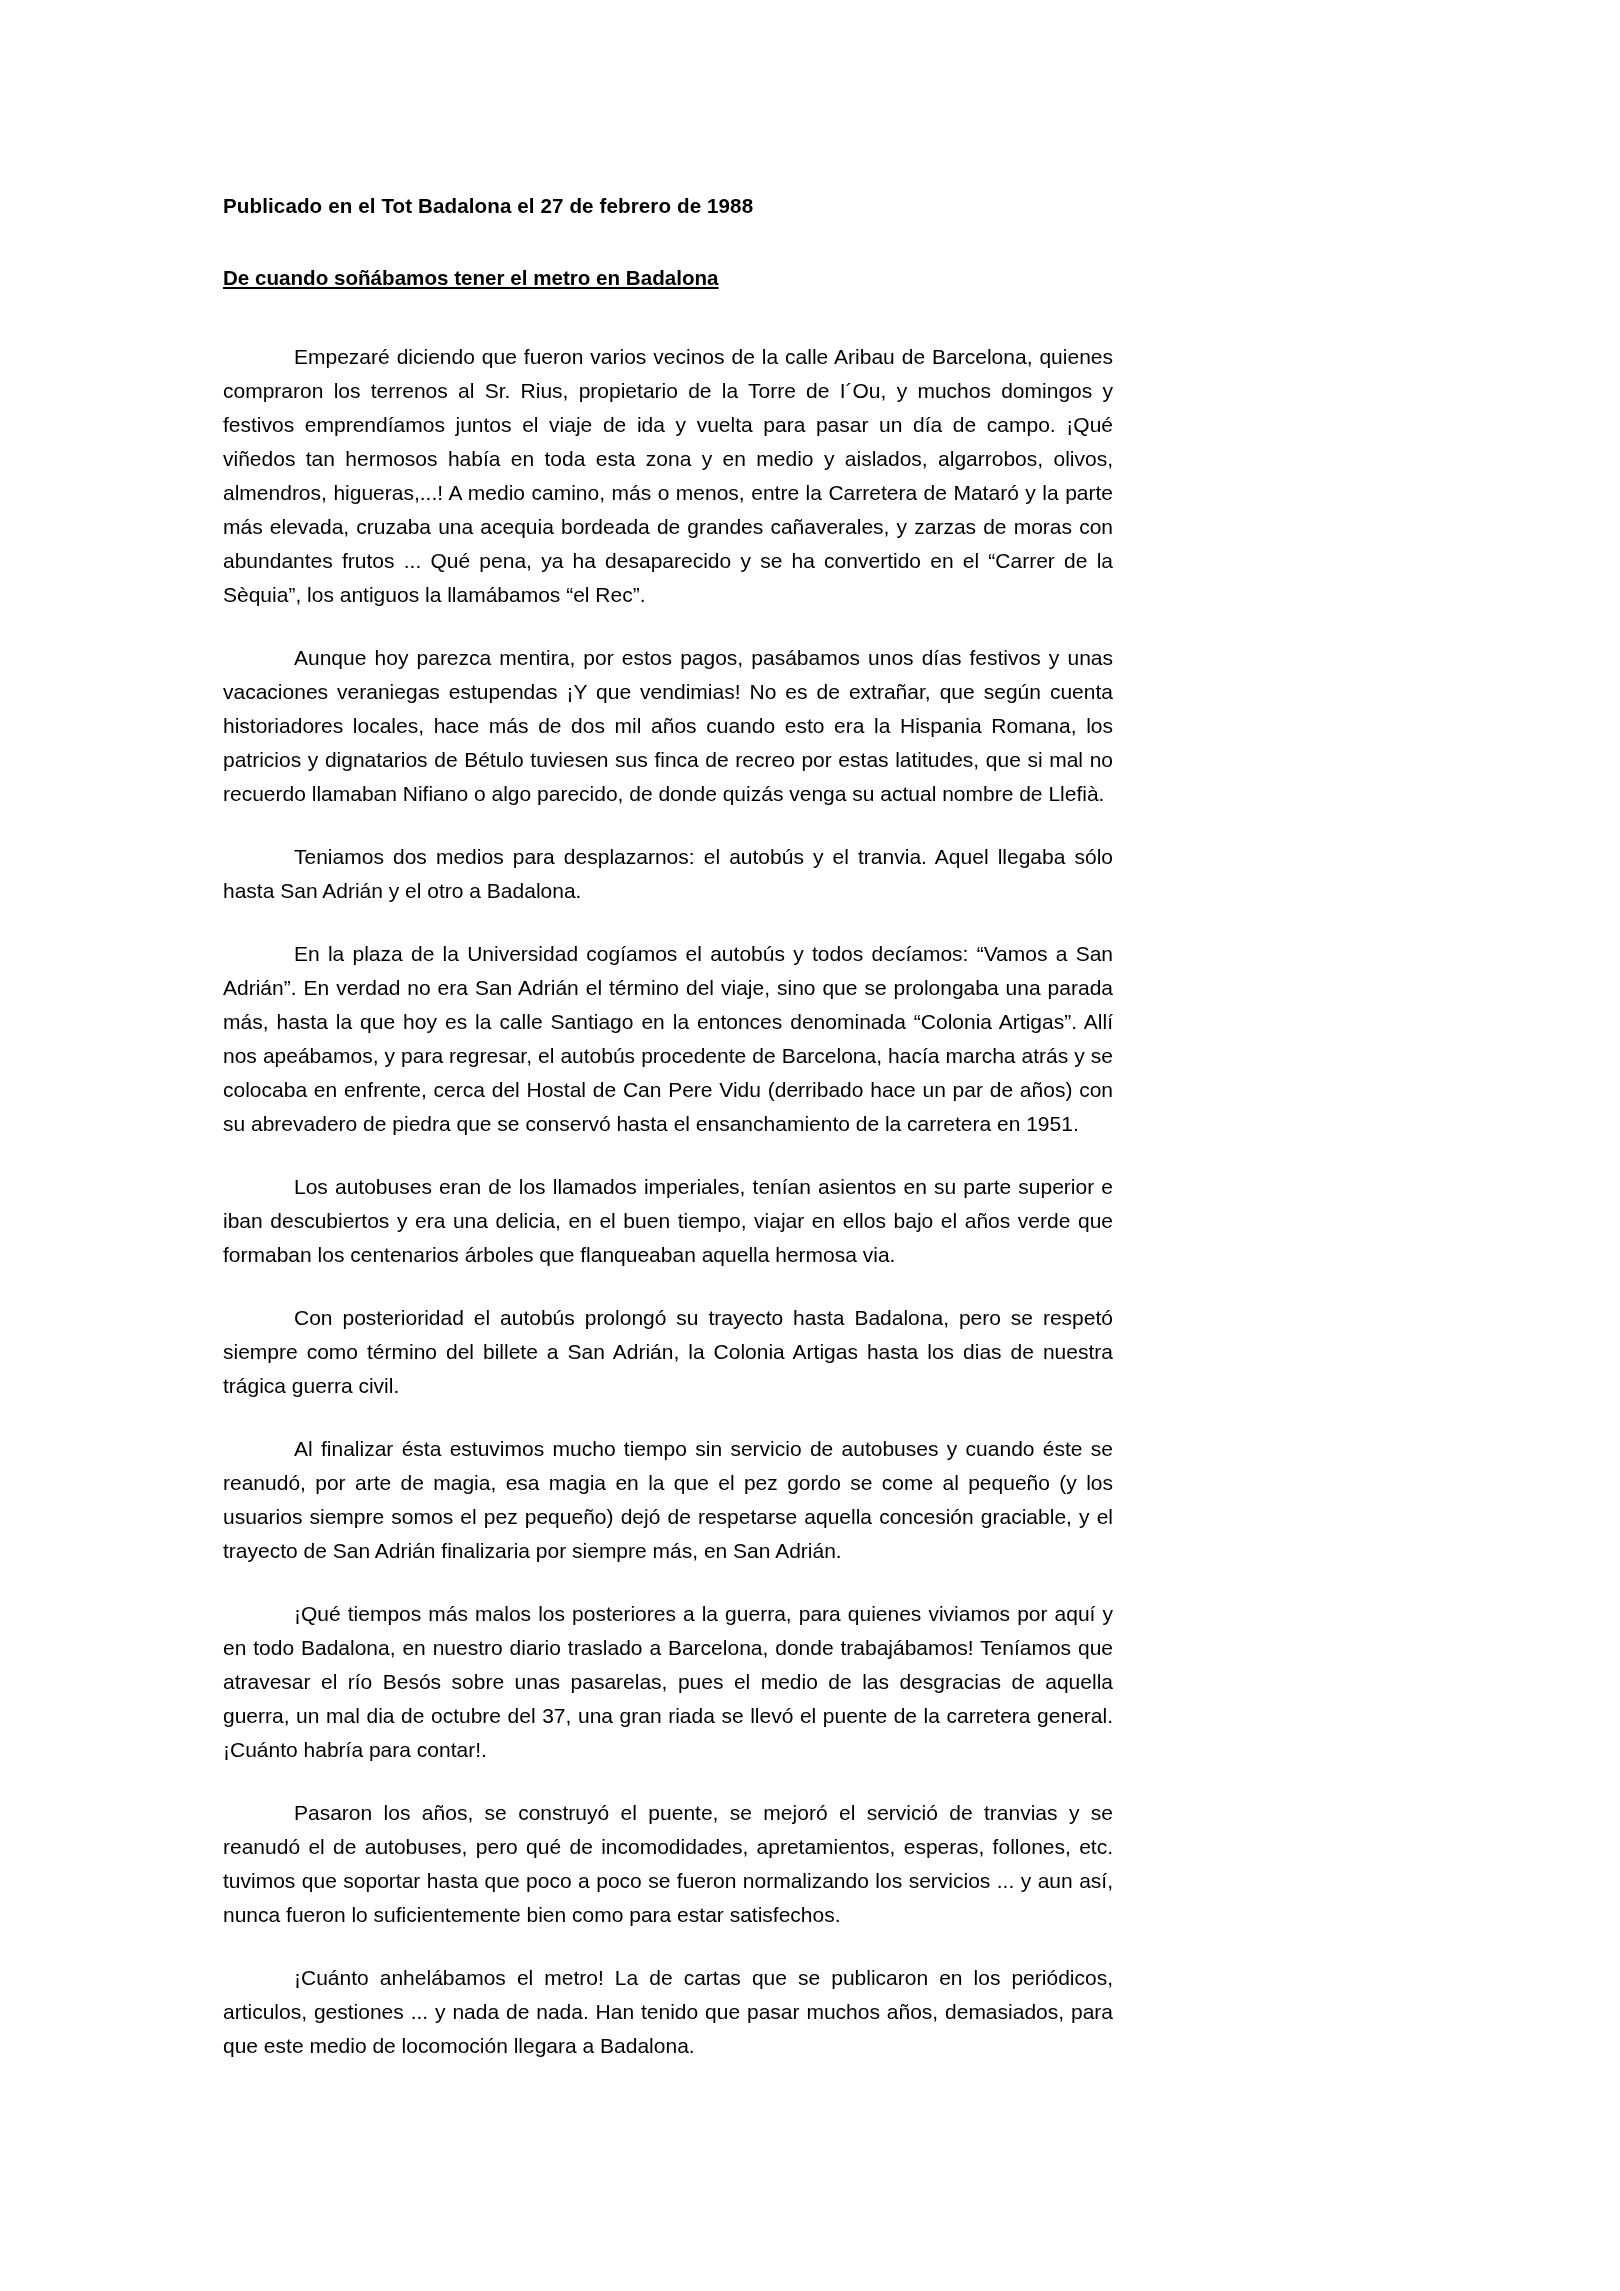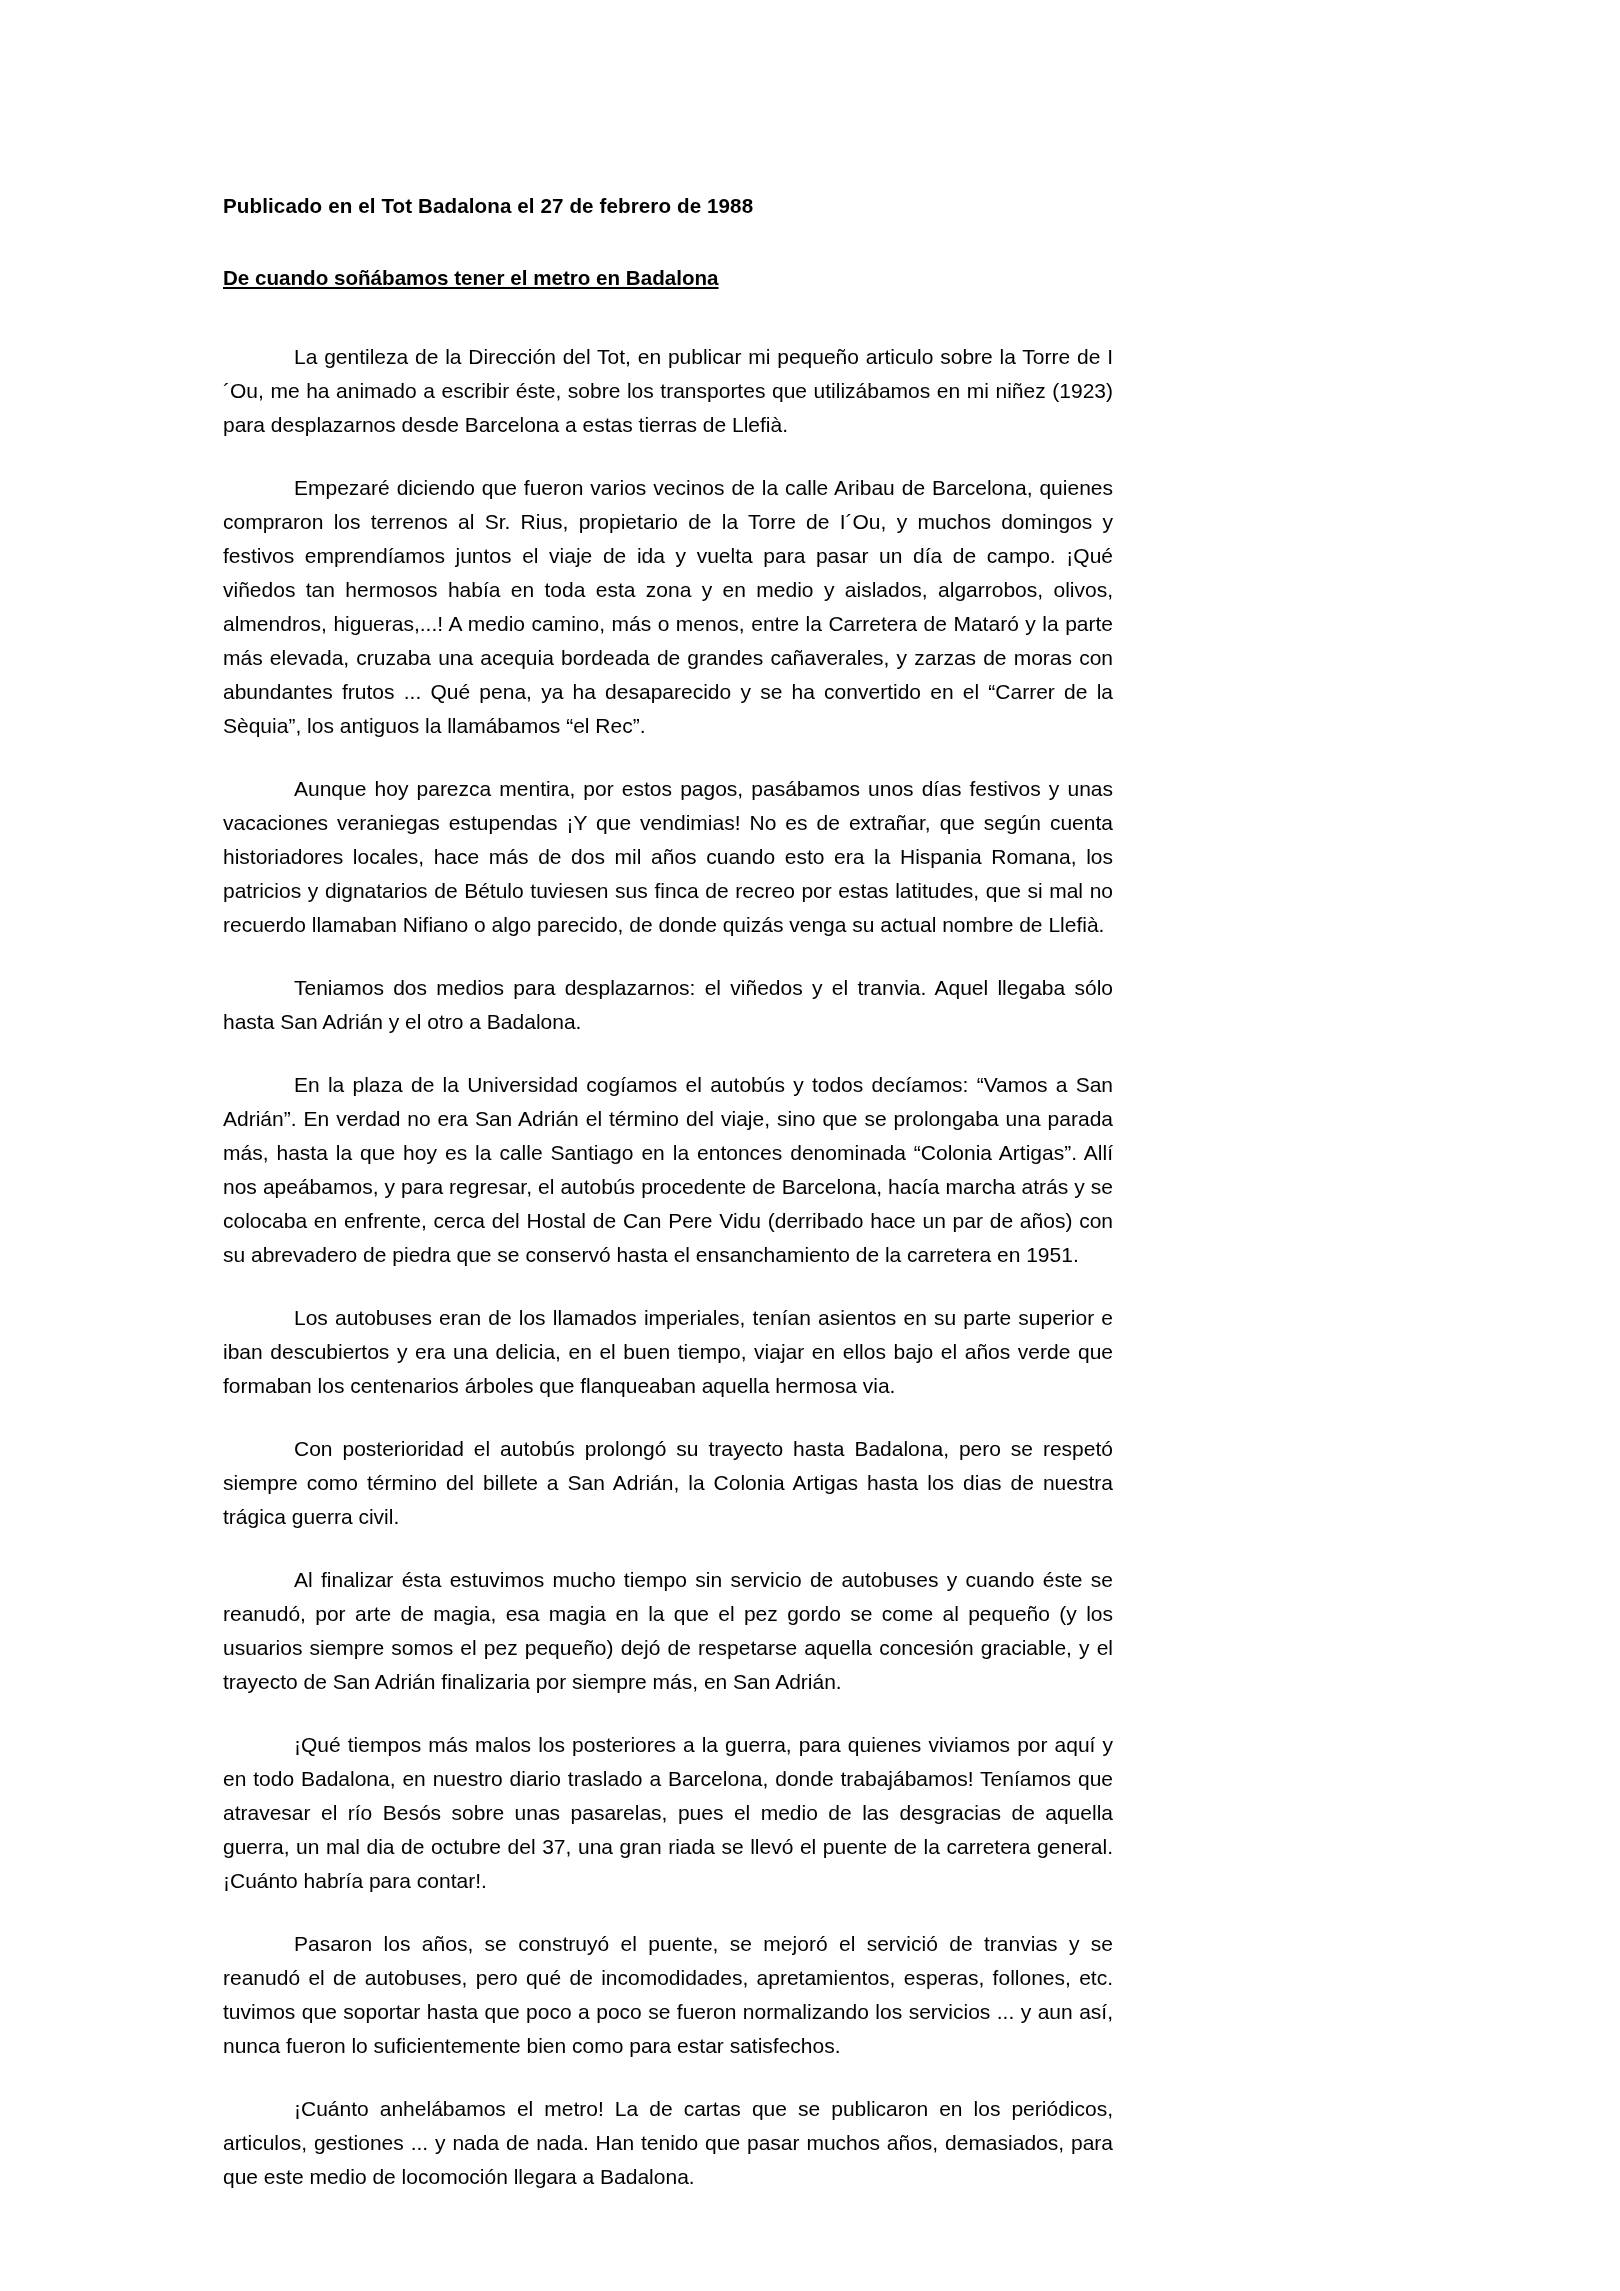--- a/index.html
+++ b/index.html
@@ -51,24 +51,23 @@
 </head>
 <body>
 
 <div class="page">
 
   <div class="doc-header">Publicado en el Tot Badalona el 27 de febrero de 1988</div>
 
   <div class="doc-title">De cuando soñábamos tener el metro en Badalona</div>
 
   <div class="doc-body">
-    <p class="para">La gentileza de la Dirección del Tot, en publicar mi pequeño articulo sobre la Torre de I´Ou, me ha animado a escribir éste, sobre los transportes que utilizábamos en mi niñez (1923) para desplazarnos desde Barcelona a estas tierras de Llefià.</p>
     <p class="para">Empezaré diciendo que fueron varios vecinos de la calle Aribau de Barcelona, quienes compraron los terrenos al Sr. Rius, propietario de la Torre de I´Ou, y muchos domingos y festivos emprendíamos juntos el viaje de ida y vuelta para pasar un día de campo. ¡Qué viñedos tan hermosos había en toda esta zona y en medio y aislados, algarrobos, olivos, almendros, higueras,...! A medio camino, más o menos, entre la Carretera de Mataró y la parte más elevada, cruzaba una acequia bordeada de grandes cañaverales, y zarzas de moras con abundantes frutos ... Qué pena, ya ha desaparecido y se ha convertido en el “Carrer de la Sèquia”, los antiguos la llamábamos “el Rec”.</p>
     <p class="para">Aunque hoy parezca mentira, por estos pagos, pasábamos unos días festivos y unas vacaciones veraniegas estupendas ¡Y que vendimias! No es de extrañar, que según cuenta historiadores locales, hace más de dos mil años cuando esto era la Hispania Romana, los patricios y dignatarios de Bétulo tuviesen sus finca de recreo por estas latitudes, que si mal no recuerdo llamaban Nifiano o algo parecido, de donde quizás venga su actual nombre de Llefià.</p>
-    <p class="para">Teniamos dos medios para desplazarnos: el viñedos y el tranvia. Aquel llegaba sólo hasta San Adrián y el otro a Badalona.</p>
+    <p class="para">Teniamos dos medios para desplazarnos: el autobús y el tranvia. Aquel llegaba sólo hasta San Adrián y el otro a Badalona.</p>
     <p class="para">En la plaza de la Universidad cogíamos el autobús y todos decíamos: “Vamos a San Adrián”. En verdad no era San Adrián el término del viaje, sino que se prolongaba una parada más, hasta la que hoy es la calle Santiago en la entonces denominada “Colonia Artigas”. Allí nos apeábamos, y para regresar, el autobús procedente de Barcelona, hacía marcha atrás y se colocaba en enfrente, cerca del Hostal de Can Pere Vidu (derribado hace un par de años) con su abrevadero de piedra que se conservó hasta el ensanchamiento de la carretera en 1951.</p>
     <p class="para">Los autobuses eran de los llamados imperiales, tenían asientos en su parte superior e iban descubiertos y era una delicia, en el buen tiempo, viajar en ellos bajo el años verde que formaban los centenarios árboles que flanqueaban aquella hermosa via.</p>
     <p class="para">Con posterioridad el autobús prolongó su trayecto hasta Badalona, pero se respetó siempre como término del billete a San Adrián, la Colonia Artigas hasta los dias de nuestra trágica guerra civil.</p>
     <p class="para">Al finalizar ésta estuvimos mucho tiempo sin servicio de autobuses y cuando éste se reanudó, por arte de magia, esa magia en la que el pez gordo se come al pequeño (y los usuarios siempre somos el pez pequeño) dejó de respetarse aquella concesión graciable, y el trayecto de San Adrián finalizaria por siempre más, en San Adrián.</p>
     <p class="para">¡Qué tiempos más malos los posteriores a la guerra, para quienes viviamos por aquí y en todo Badalona, en nuestro diario traslado a Barcelona, donde trabajábamos! Teníamos que atravesar el río Besós sobre unas pasarelas, pues el medio de las desgracias de aquella guerra, un mal dia de octubre del 37, una gran riada se llevó el puente de la carretera general. ¡Cuánto habría para contar!.</p>
     <p class="para">Pasaron los años, se construyó el puente, se mejoró el servició de tranvias y se reanudó el de autobuses, pero qué de incomodidades, apretamientos, esperas, follones, etc. tuvimos que soportar hasta que poco a poco se fueron normalizando los servicios ... y aun así, nunca fueron lo suficientemente bien como para estar satisfechos.</p>
     <p class="para">¡Cuánto anhelábamos el metro! La de cartas que se publicaron en los periódicos, articulos, gestiones ... y nada de nada. Han tenido que pasar muchos años, demasiados, para que este medio de locomoción llegara a Badalona.</p>
   </div>
 
 </div>

